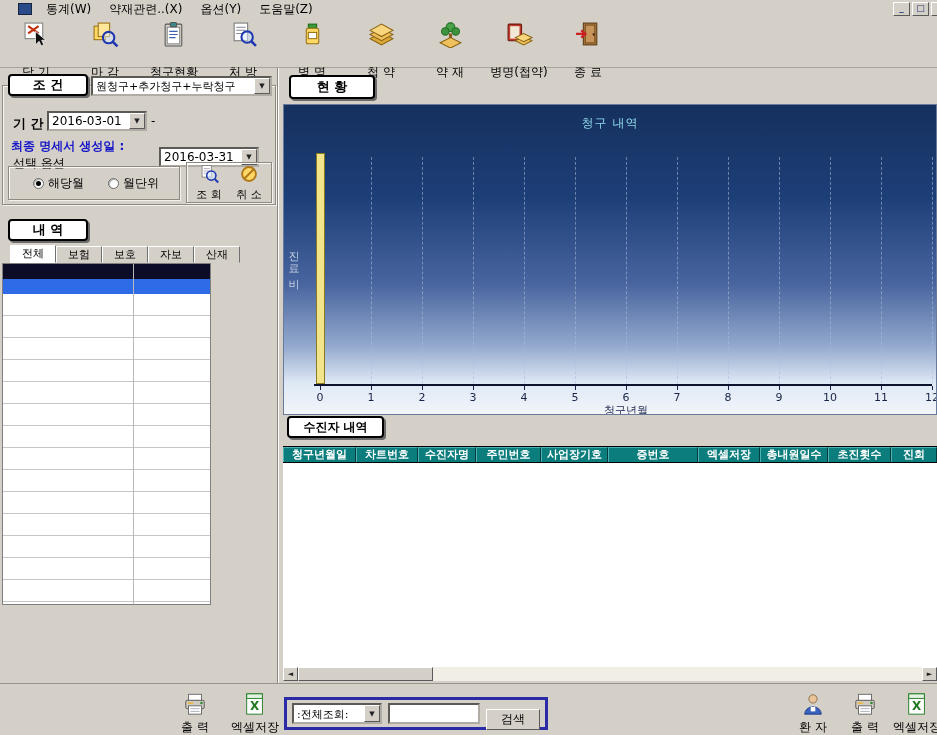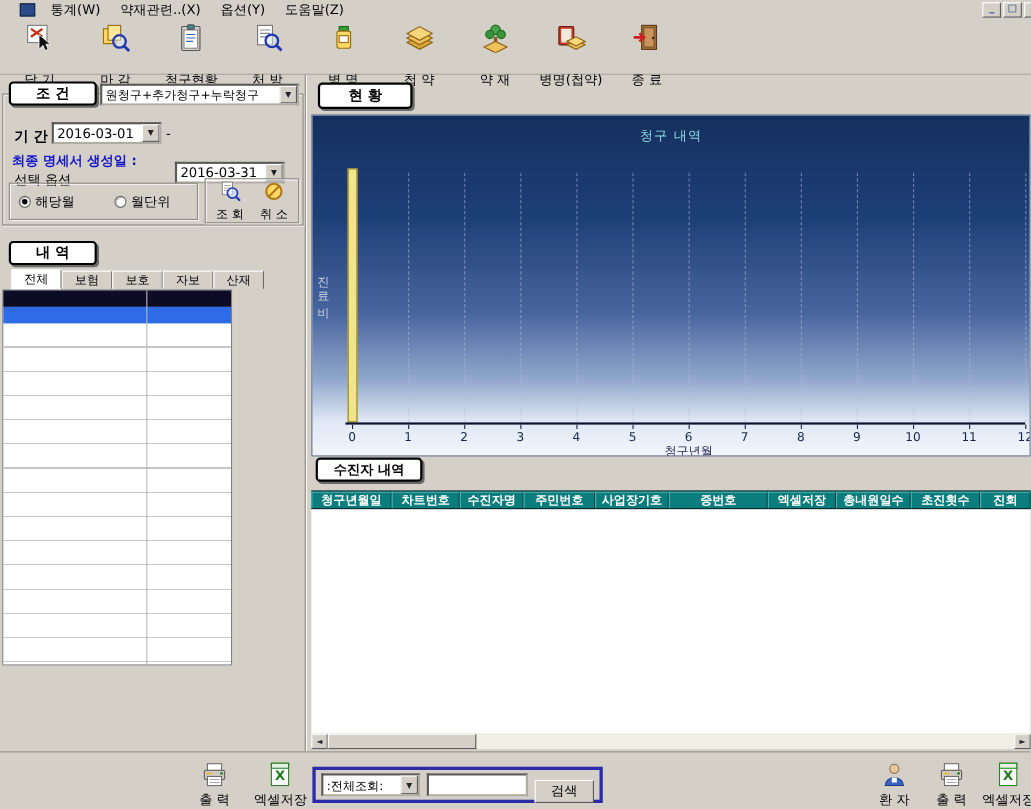--- a/index.html
+++ b/index.html
@@ -31,21 +31,21 @@
 .radio{display:flex;align-items:center;cursor:default;}
 .rb{width:11px;height:11px;border-radius:50%;border:1px solid #6a6a6a;background:#fff;box-shadow:inset 1px 1px 1px #b0b0b0;display:inline-block;margin-right:4px;position:relative;}
 .rb.on::after{content:"";position:absolute;left:2px;top:2px;width:5px;height:5px;background:#000;border-radius:50%;}
 .mini-action{display:flex;flex-direction:column;align-items:center;width:34px;cursor:default;}
 .mini-icon svg{width:20px;height:20px;}
 .mini-label{font-size:11px;white-space:nowrap;}
 .pushbtn{background:#d4d0c8;border:1px solid;border-color:#fff #5a5a5a #5a5a5a #fff;font-family:inherit;font-size:12px;margin-top:12px;}
 
 
 .vdiv{position:absolute;left:277px;top:68px;width:1px;height:615px;background:#8a867e;box-shadow:1px 0 0 #fff;}
-#gb-radio{display:flex;align-items:center;padding-left:8px;gap:36px;}
+#gb-radio{display:flex;align-items:center;padding-left:24px;gap:24px;}
 #gb-actions{display:flex;align-items:center;justify-content:center;gap:6px;}
 .tabs{position:absolute;left:10px;top:245px;height:18px;display:flex;}
 .tab{width:46px;height:17px;margin-top:1px;background:#d4d0c8;border:1px solid;border-color:#fff #707070 transparent #fff;text-align:center;font-size:11px;line-height:15px;cursor:default;}
 .tab.active{background:#fff;height:18px;margin-top:0;z-index:2;}
 .ltable{position:absolute;left:2px;top:263px;width:209px;height:342px;background:#fff;border:1px solid #808080;}
 .lrow-dark{position:absolute;left:0;top:0;width:100%;height:15px;background:#0c0c26;}
 .lrow-sel{position:absolute;left:0;top:15px;width:100%;height:15px;background:#2e6be6;}
 .lgrid{position:absolute;left:0;top:30px;width:100%;height:310px;background:repeating-linear-gradient(180deg,transparent 0 21px,#c6c6c6 21px 22px);}
 .lvline{position:absolute;left:130px;top:0;bottom:0;width:1px;background:#b8b8b8;}
 

